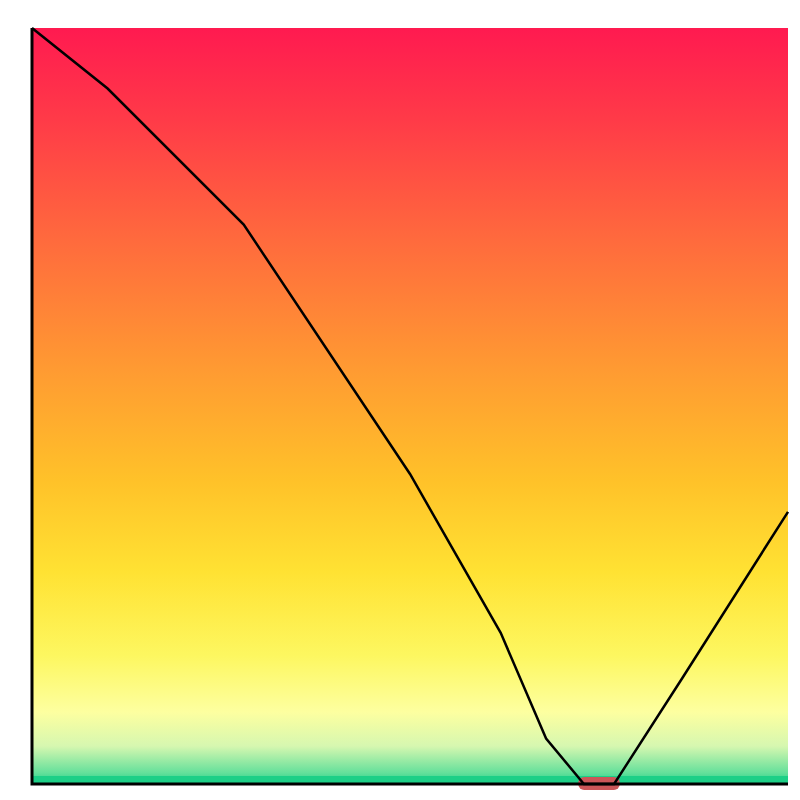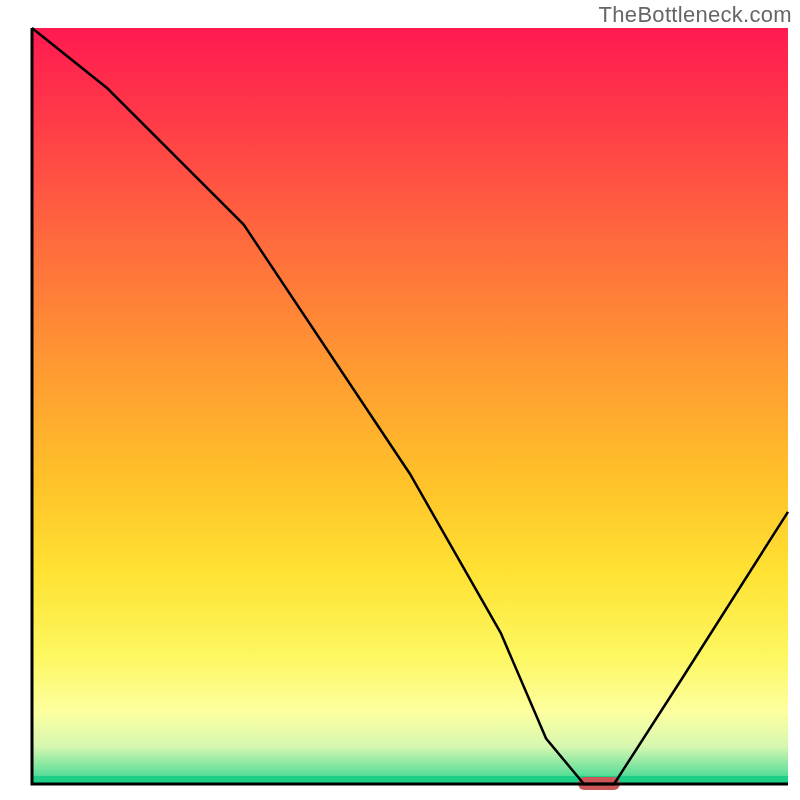--- a/index.html
+++ b/index.html
@@ -43,21 +43,20 @@
   }
   .marker {
     fill: #cb5658;
     stroke: none;
   }
 </style>
 </head>
 <body>
 
 <div class="container">
-  <div class="watermark">TheBottleneck.com</div>
 
   <svg class="chart" viewBox="0 0 800 800">
     <defs>
       <linearGradient id="bg-grad" x1="0" y1="0" x2="0" y2="1">
 
       <stop offset="0%" stop-color="#ff1a50"></stop>
           <stop offset="12%" stop-color="#ff3a48"></stop>
           <stop offset="28.000000000000004%" stop-color="#ff6a3d"></stop>
           <stop offset="45%" stop-color="#ff9a32"></stop>
           <stop offset="60%" stop-color="#ffc229"></stop>

